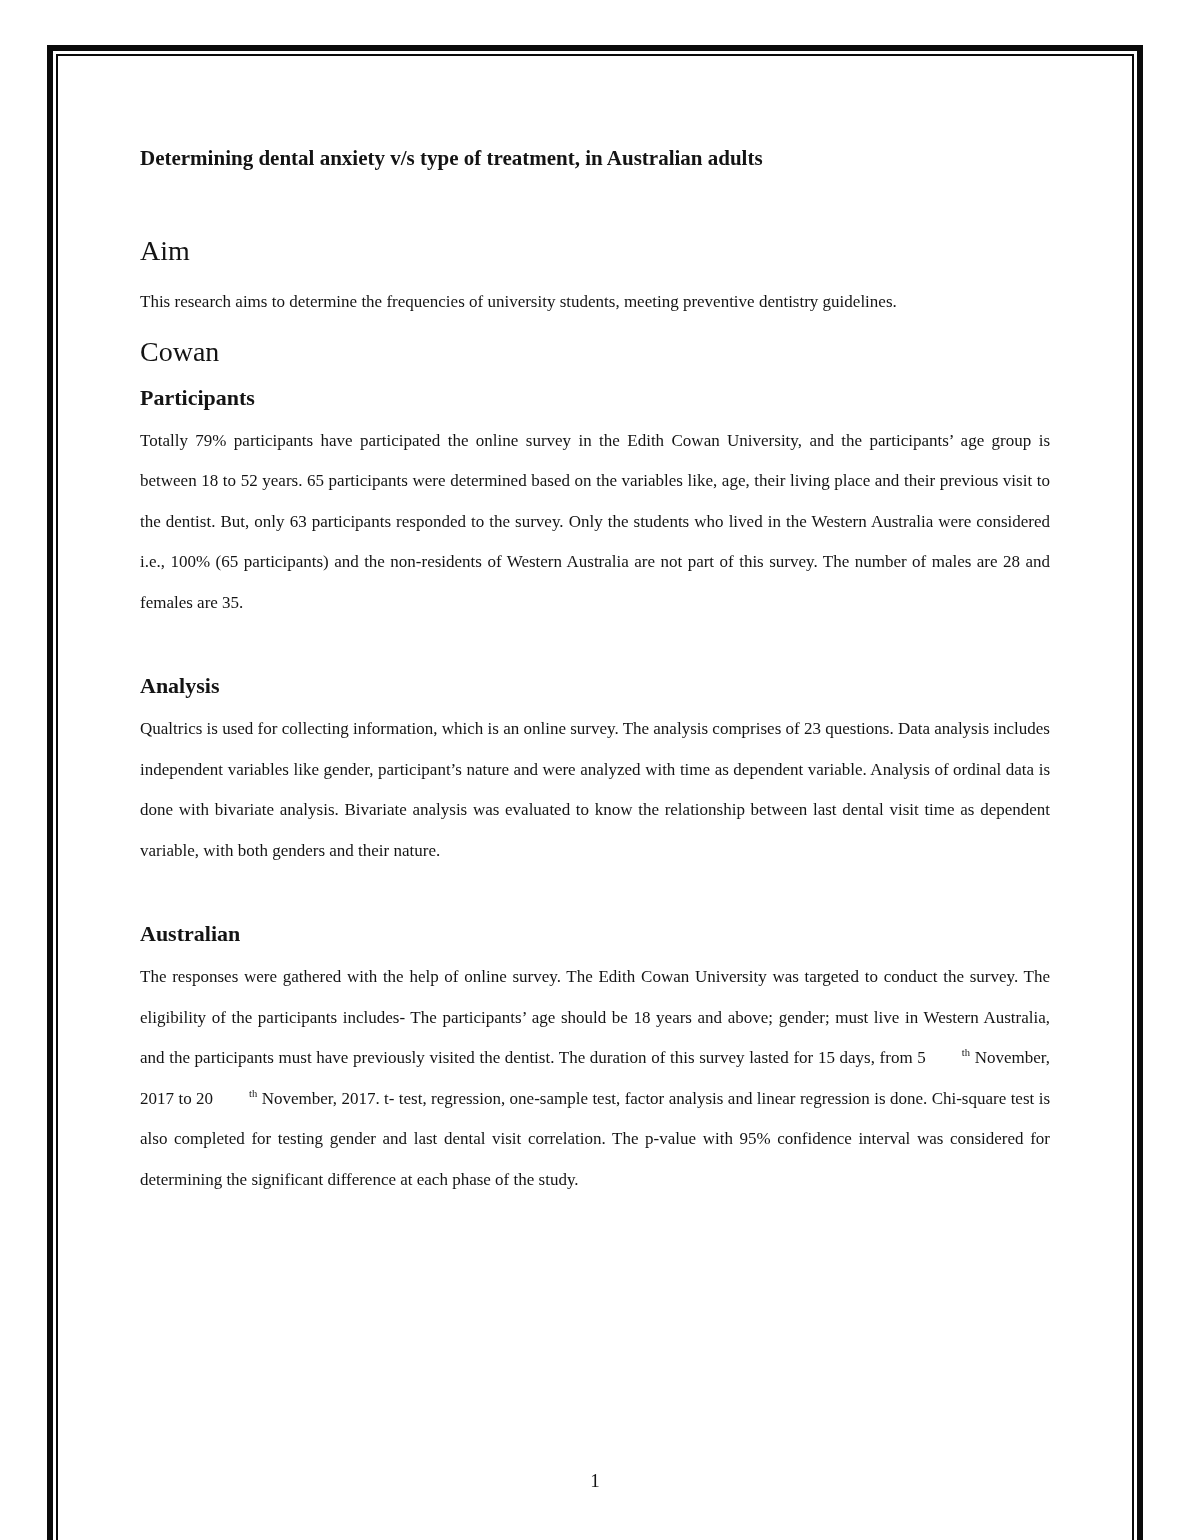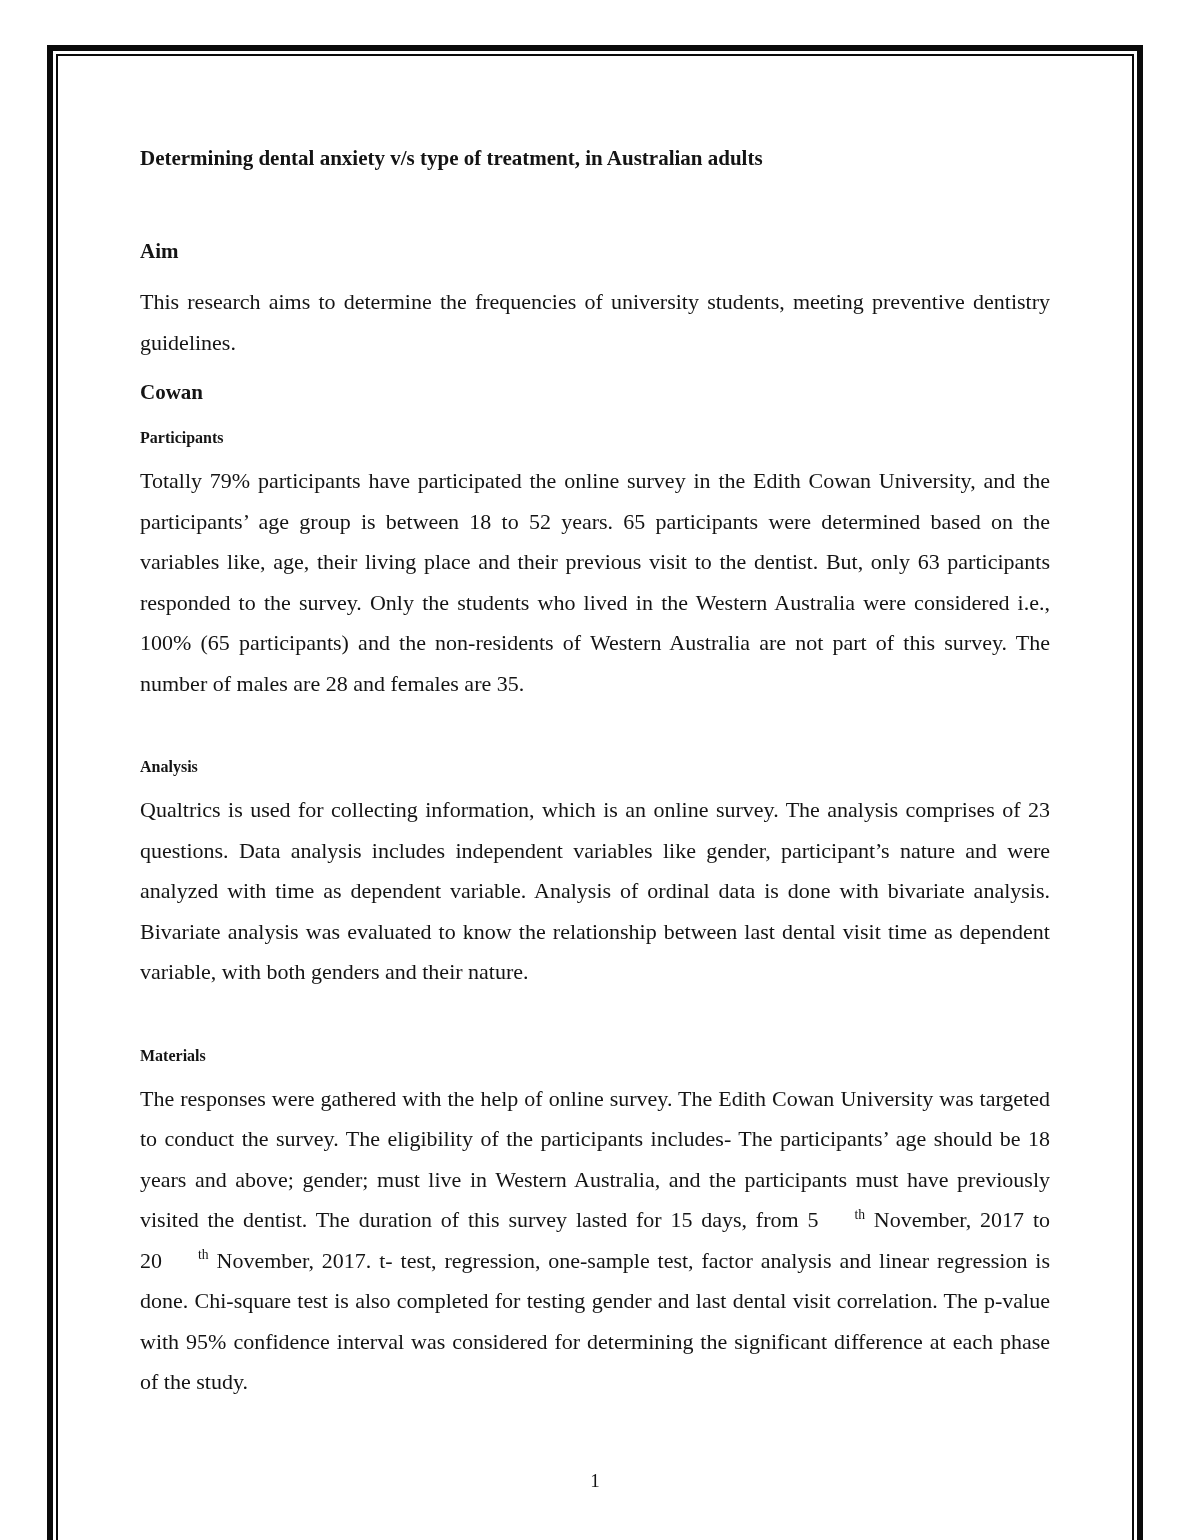--- a/index.html
+++ b/index.html
@@ -38,33 +38,33 @@
     padding: 88px 82px 0 82px;
   }
   .doc-title {
     font-size: 21px;
     font-weight: bold;
     line-height: 28px;
     margin-bottom: 62px;
     text-align: left;
   }
   .h-major {
-    font-size: 21px;
-    font-weight: bold;
+    font-size: 28px;
+    font-weight: normal;
     line-height: 34px;
     margin-bottom: 14px;
   }
   .h-minor {
-    font-size: 16px;
+    font-size: 22px;
     font-weight: bold;
     line-height: 30px;
     margin-bottom: 8px;
   }
   .body-para {
-    font-size: 22px;
+    font-size: 17px;
     line-height: 40.5px;
     text-align: justify;
     text-justify: inter-word;
     margin-bottom: 6px;
   }
   .section-gap {
     height: 42px;
   }
   .method-gap {
     height: 6px;
@@ -110,21 +110,21 @@
         <p class="body-para">Totally 79% participants have participated the online survey in the Edith Cowan University, and the participants’ age group is between 18 to 52 years. 65 participants were determined based on the variables like, age, their living place and their previous visit to the dentist. But, only 63 participants responded to the survey. Only the students who lived in the Western Australia were considered i.e., 100% (65 participants) and the non-residents of Western Australia are not part of this survey. The number of males are 28 and females are 35.</p>
 
         <div class="section-gap"></div>
 
         <h2 class="h-minor">Analysis</h2>
 
         <p class="body-para">Qualtrics is used for collecting information, which is an online survey. The analysis comprises of 23 questions. Data analysis includes independent variables like gender, participant’s nature and were analyzed with time as dependent variable. Analysis of ordinal data is done with bivariate analysis. Bivariate analysis was evaluated to know the relationship between last dental visit time as dependent variable, with both genders and their nature.</p>
 
         <div class="section-gap"></div>
 
-        <h2 class="h-minor">Materials</h2>
+        <h2 class="h-minor">Australian</h2>
 
         <p class="body-para"><span>The responses were gathered with the help of online survey. The Edith Cowan University was targeted to conduct the survey. The eligibility of the participants includes- The participants’ age should be 18 years and above; gender; must live in Western Australia, and the participants must have previously visited the dentist. The duration of this survey lasted for 15 days, from 5</span><sup>th</sup><span> November, 2017 to 20</span><sup>th</sup><span> November, 2017. t- test, regression, one-sample test, factor analysis and linear regression is done. Chi-square test is also completed for testing gender and last dental visit correlation. The p-value with 95% confidence interval was considered for determining the significant difference at each phase of the study.</span></p>
 
       </div>
 
       <div class="page-number">1</div>
 
     </div>
   </div>
 </div>

